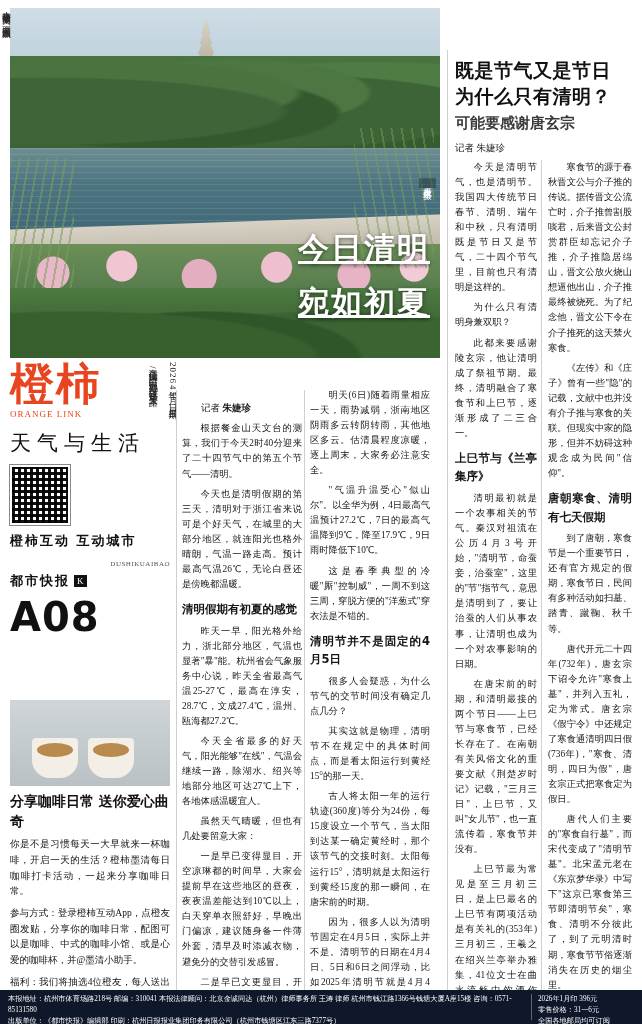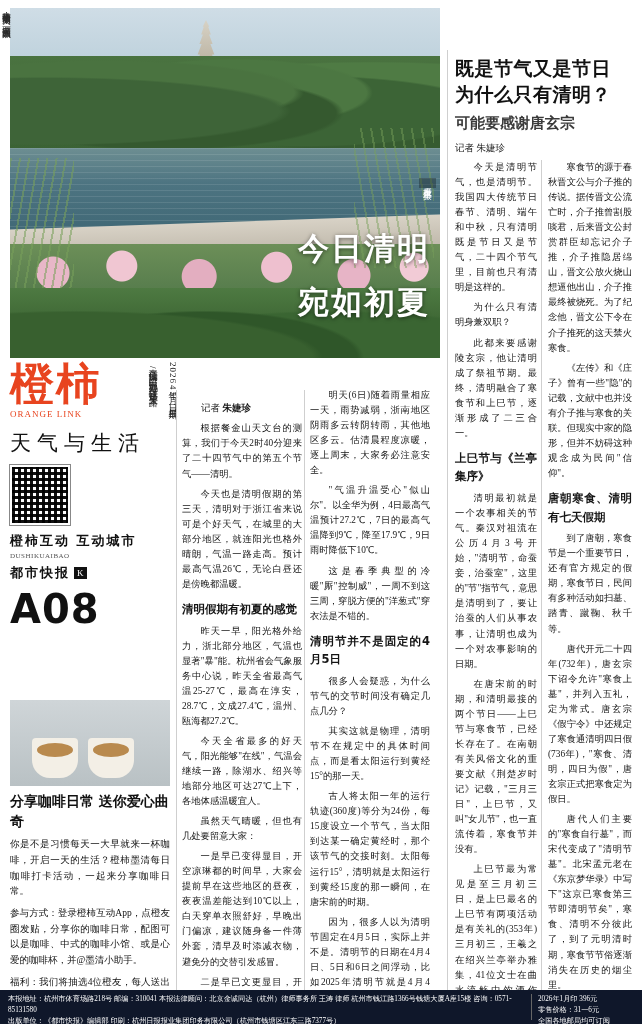--- a/index.html
+++ b/index.html
@@ -56,39 +56,39 @@
     background:repeating-linear-gradient(100deg, rgba(120,160,90,.55) 0 2px, transparent 2px 9px);}
   .photo .willow2{position:absolute;right:6px;top:120px;width:80px;height:140px;
     background:repeating-linear-gradient(80deg, rgba(120,160,90,.45) 0 2px, transparent 2px 10px);}
 
   .photo-caption{position:absolute;left:-2px;top:6px;width:14px;
     writing-mode:vertical-rl;font-size:8.5px;line-height:1.35;color:#2a2a2a;letter-spacing:.5px;}
   .credit-box{position:absolute;right:4px;top:170px;writing-mode:vertical-rl;font-size:8.5px;
     color:#fff;background:rgba(0,0,0,.28);padding:3px 2px;line-height:1.5;}
 
   .headline{position:absolute;right:10px;bottom:34px;text-align:left;color:#fff;
-    font-family:"DejaVu Sans", sans-serif;font-weight:bold;text-shadow:0 1px 4px rgba(0,0,0,.55);}
+    font-family:"DejaVu Sans", sans-serif;font-weight:bold;text-shadow:0 1px 4px rgba(0,0,0,.55);text-decoration:underline;}
   .headline .l1{font-size:31px;letter-spacing:2px;}
   .headline .l1 b{color:#fff;}
   .headline .l2{font-size:31px;letter-spacing:2px;margin-top:12px;}
 
   
   .masthead{position:absolute;left:10px;top:362px;width:160px;}
   .logo{font-family:"DejaVu Sans", sans-serif;font-weight:bold;font-size:44px;color:#e8441f;
     line-height:1;letter-spacing:2px;}
   .logo-sub{font-size:21px;color:#111;letter-spacing:6px;margin-top:10px;font-family:"DejaVu Sans", sans-serif;}
   .logo-en{font-size:9px;color:#e8441f;letter-spacing:1px;margin-top:3px;}
   .qr{width:56px;height:56px;margin-top:8px;
     background:
       repeating-linear-gradient(90deg,#111 0 3px,#fff 3px 6px),
       repeating-linear-gradient(0deg,#111 0 3px,#fff 3px 6px);
     background-blend-mode:multiply;border:2px solid #fff;outline:1px solid #888;}
   .mh-line{font-size:11px;margin-top:7px;letter-spacing:1px;}
   .mh-brand{font-family:"DejaVu Sans", sans-serif;font-size:13px;font-weight:bold;letter-spacing:2px;}
-  .mh-en{font-size:7px;color:#555;letter-spacing:.5px;margin-top:2px;}
+  .mh-en{font-size:7px;color:#555;letter-spacing:.5px;margin-top:10px;text-align:right;}
   .mh-paper{display:flex;align-items:center;gap:4px;margin-top:4px;}
   .mh-paper .kb{background:#111;color:#fff;font-size:9px;padding:1px 3px;}
   .pageno{font-family:"DejaVu Sans", sans-serif;font-weight:bold;font-size:40px;margin-top:4px;letter-spacing:1px;}
 
   .mh-right{position:absolute;left:122px;top:362px;width:60px;writing-mode:vertical-rl;
     font-size:9px;line-height:2.2;letter-spacing:1px;color:#222;height:150px;}
 
   
   .promo{position:absolute;left:10px;top:700px;width:160px;}
   .promo-img{width:160px;height:86px;
@@ -109,21 +109,21 @@
   .byline{font-size:9.5px;margin-bottom:6px;text-indent:0;}
   .byline b{font-family:"DejaVu Sans", sans-serif;}
 
   .c1{left:182px;top:400px;width:120px;height:590px;}
   .c2{left:310px;top:388px;width:120px;height:602px;}
   .c3{left:455px;top:160px;width:82px;height:830px;}
   .c4{left:548px;top:160px;width:84px;height:830px;}
 
   
   .rh{position:absolute;left:455px;top:58px;width:177px;}
-  .rh .big{font-family:Liberation Mono, monospace;font-weight:bold;font-size:19px;line-height:1.35;letter-spacing:.5px;}
+  .rh .big{font-family:Liberation Sans, sans-serif;font-weight:bold;font-size:19px;line-height:1.35;letter-spacing:.5px;}
   .rh .sub{font-family:"DejaVu Sans", sans-serif;font-weight:bold;font-size:15px;color:#3a3a3a;margin-top:5px;}
   .rh .by{font-size:9.5px;margin-top:9px;}
 
   .vrule{position:absolute;background:#cfcfcf;width:1px;}
 
   
   .footer{position:absolute;left:0;bottom:0;width:642px;height:34px;background:#0f172a;color:#fff;
     font-size:7.2px;line-height:1.5;padding:4px 8px;box-sizing:border-box;display:flex;gap:10px;}
   .footer .fcol{flex:1;}
   .footer .fright{width:96px;border-left:1px solid #666;padding-left:6px;}

